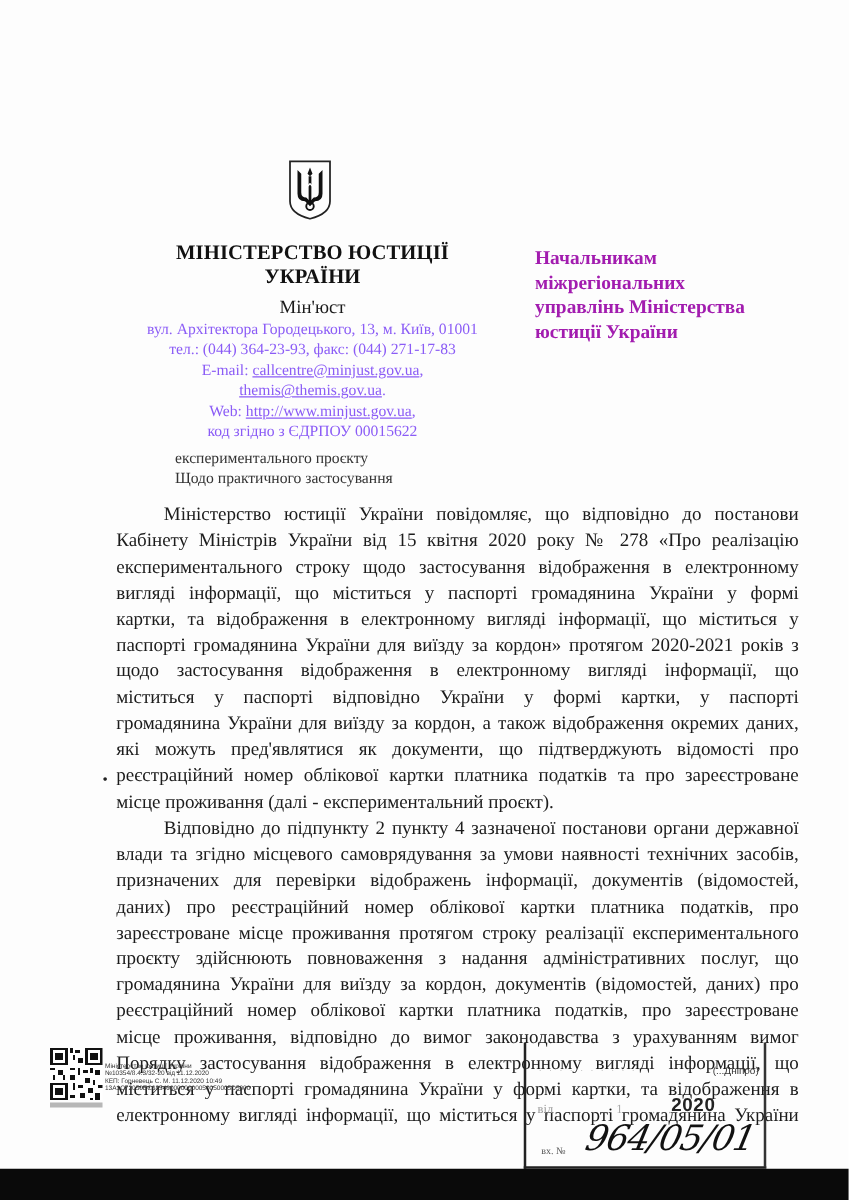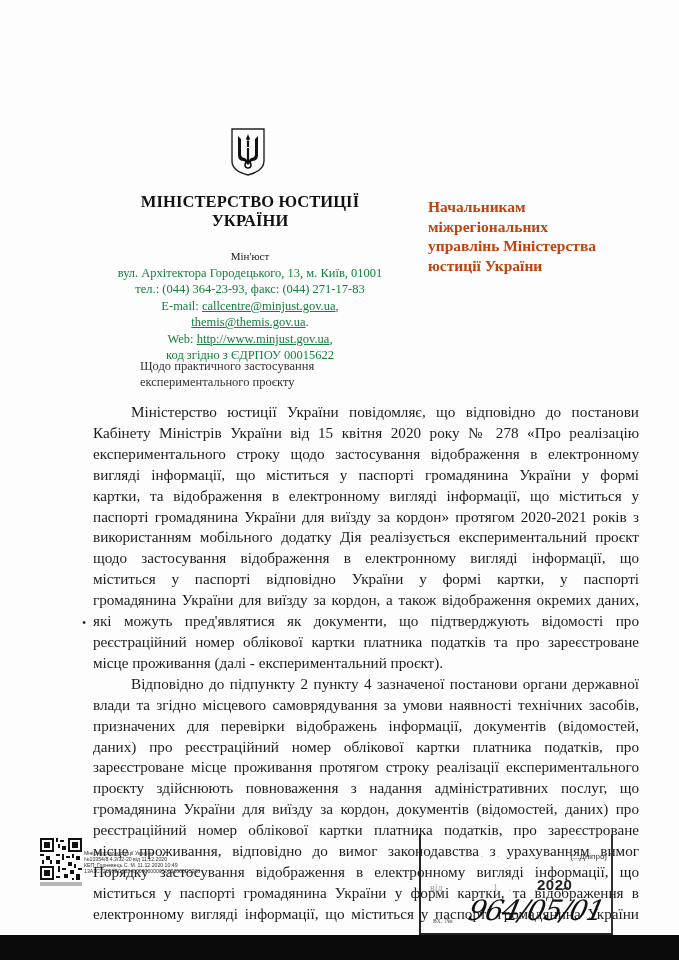--- a/index.html
+++ b/index.html
@@ -8,25 +8,25 @@
     font-family: "Liberation Serif", "DejaVu Serif", serif; color: #1a1a1a;
     position: relative;
   }
   .page { position: absolute; left: 0; top: 0; width: 679px; height: 935px; background: #fdfdfd; }
   .bottom-band { position: absolute; left: 0; top: 935px; width: 679px; height: 25px; background: #0a0a0a; }
 
   .coat { position: absolute; left: 230px; top: 127px; width: 36px; height: 50px; }
 
   .sender { position: absolute; left: 105px; top: 192px; width: 290px; text-align: center; }
   .ministry-name { font-weight: bold; font-size: 16.5px; line-height: 19px; letter-spacing: 0.1px; color: #111; }
-  .ministry-short { font-size: 11px; line-height: 18px; margin-top: 17px; }
-  .addr { font-size: 12.5px; line-height: 16.4px; color: #15803d; }
+  .ministry-short { font-size: 15px; line-height: 18px; margin-top: 7px; }
+  .addr { font-size: 12.5px; line-height: 16.4px; color: #8b5cf6; }
   .addr u { text-decoration: underline; }
 
-  .recipient { position: absolute; left: 428px; top: 197px; width: 200px; font-weight: bold; font-size: 15.5px; line-height: 19.5px; color: #c2410c; }
+  .recipient { position: absolute; left: 428px; top: 197px; width: 200px; font-weight: bold; font-size: 15.5px; line-height: 19.5px; color: #a21caf; }
 
   .subject { position: absolute; left: 140px; top: 358px; font-size: 12.5px; line-height: 16px; color: #333; }
 
   .body-text { position: absolute; left: 93px; top: 402px; width: 546px; font-size: 15.2px; line-height: 20.9px; text-align: justify; color: #1c1c1c; }
   .body-text p { margin: 0; text-indent: 38px; }
   .line { display: block; text-align: justify; text-align-last: justify; white-space: nowrap; overflow: hidden; }
   .line.last { text-align-last: left; }
   .margin-dot { position: absolute; left: 82px; top: 616px; font-size: 12px; color: #222; }
 
   .qr { position: absolute; left: 40px; top: 838px; width: 42px; height: 42px; }
@@ -75,35 +75,34 @@
   </div>
 
   <div class="recipient">
     <div>Начальникам</div>
     <div>міжрегіональних</div>
     <div>управлінь Міністерства</div>
     <div>юстиції України</div>
   </div>
 
   <div class="subject">
+    <div>експериментального проєкту</div>
     <div>Щодо практичного застосування</div>
-    <div>експериментального проєкту</div>
   </div>
 
   <div class="margin-dot">•</div>
 
   <div class="body-text">
     <p>
       <span class="line" style="text-indent:38px">Міністерство юстиції України повідомляє, що відповідно до постанови</span>
       <span class="line" style="text-indent:0">Кабінету Міністрів України від 15 квітня 2020 року № 278 «Про реалізацію</span>
       <span class="line" style="text-indent:0">експериментального строку щодо застосування відображення в електронному</span>
       <span class="line" style="text-indent:0">вигляді інформації, що міститься у паспорті громадянина України у формі</span>
       <span class="line" style="text-indent:0">картки, та відображення в електронному вигляді інформації, що міститься у</span>
       <span class="line" style="text-indent:0">паспорті громадянина України для виїзду за кордон» протягом 2020-2021 років з</span>
-      <span class="line" style="text-indent:0">використанням мобільного додатку Дія реалізується експериментальний проєкт</span>
       <span class="line" style="text-indent:0">щодо застосування відображення в електронному вигляді інформації, що</span>
       <span class="line" style="text-indent:0">міститься у паспорті відповідно України у формі картки, у паспорті</span>
       <span class="line" style="text-indent:0">громадянина України для виїзду за кордон, а також відображення окремих даних,</span>
       <span class="line" style="text-indent:0">які можуть пред'являтися як документи, що підтверджують відомості про</span>
       <span class="line" style="text-indent:0">реєстраційний номер облікової картки платника податків та про зареєстроване</span>
       <span class="line last" style="text-indent:0">місце проживання (далі - експериментальний проєкт).</span>
     </p>
     <p>
       <span class="line" style="text-indent:38px">Відповідно до підпункту 2 пункту 4 зазначеної постанови органи державної</span>
       <span class="line" style="text-indent:0">влади та згідно місцевого самоврядування за умови наявності технічних засобів,</span>

